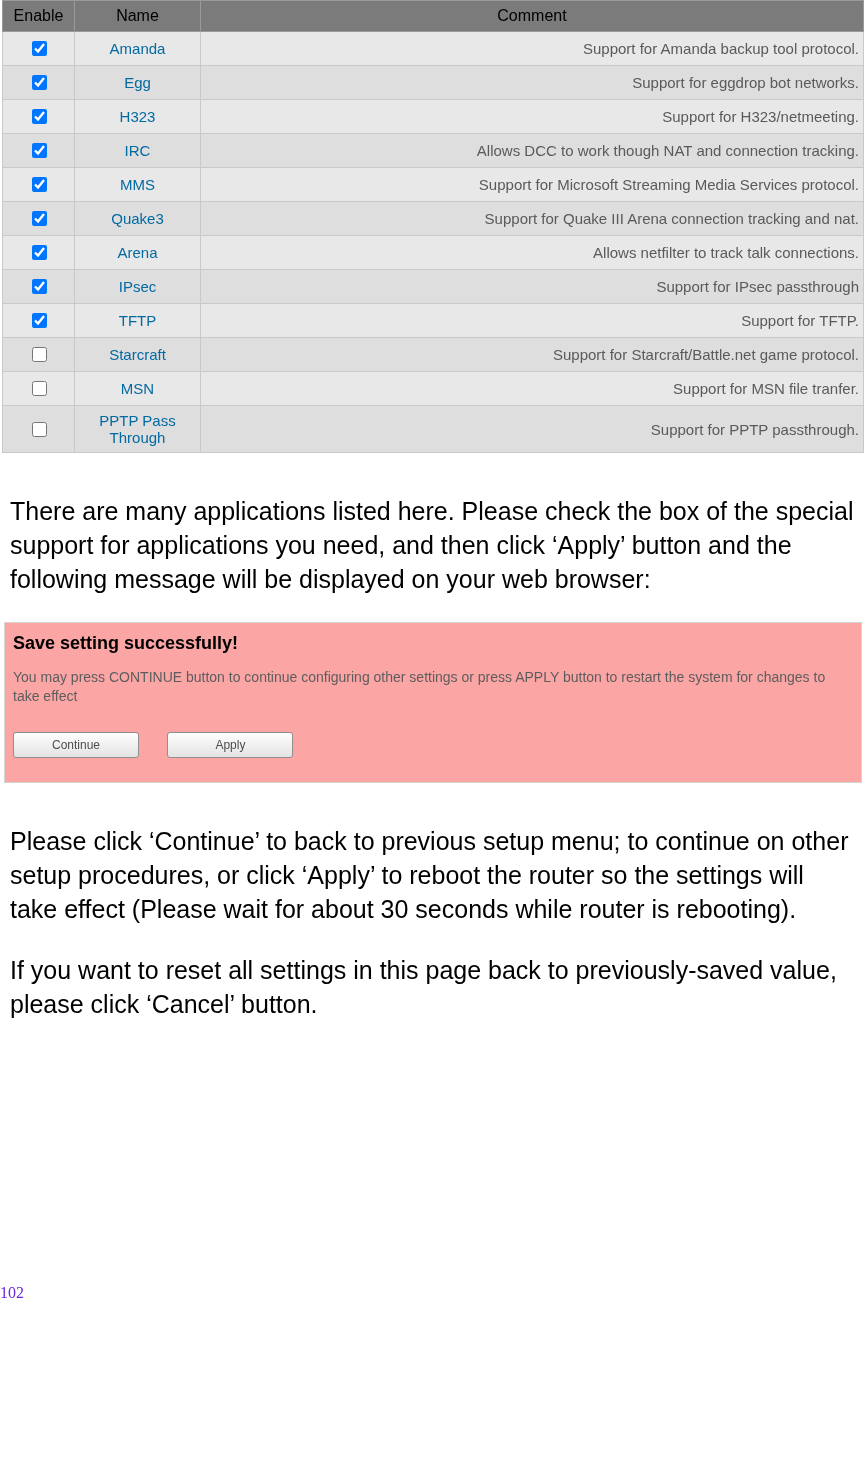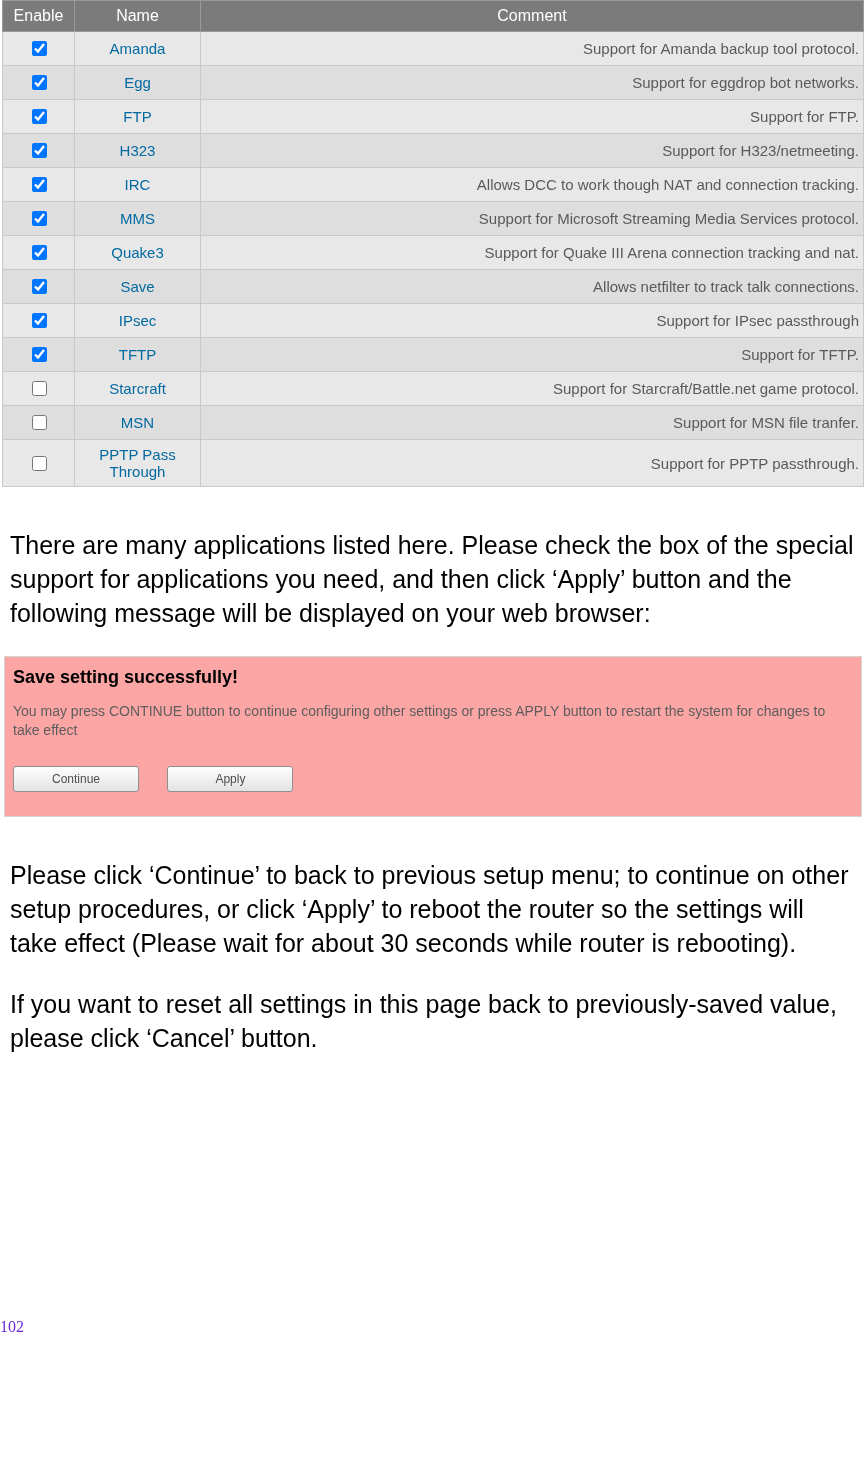--- a/index.html
+++ b/index.html
@@ -14,21 +14,21 @@
     width: 866px;
   }
   .alg-table {
     border-collapse: collapse;
     width: 862px;
     margin: 0 2px 0 2px;
     font-size: 15px;
   }
   .alg-table th {
     background: #7b7b7b;
-    color: #ffffff;
+    color: #000000;
     font-weight: normal;
     padding: 6px 4px;
     border: 1px solid #9a9a9a;
     text-align: center;
     font-size: 16px;
   }
   .alg-table th.enable { width: 72px; }
   .alg-table th.name   { width: 126px; }
   .alg-table td {
     border: 1px solid #c9c9c9;
@@ -117,46 +117,41 @@
           <td class="cell-name">Amanda</td>
           <td class="cell-comment">Support for Amanda backup tool protocol.</td>
         </tr>
         <tr>
           <td class="cell-enable"><input type="checkbox" checked="" style=""></td>
           <td class="cell-name">Egg</td>
           <td class="cell-comment">Support for eggdrop bot networks.</td>
         </tr>
         <tr>
           <td class="cell-enable"><input type="checkbox" checked="" style=""></td>
-          <td class="cell-name">FTP</td>
-          <td class="cell-comment">Support for FTP.</td>
-        </tr>
-        <tr>
-          <td class="cell-enable"><input type="checkbox" checked="" style=""></td>
           <td class="cell-name">H323</td>
           <td class="cell-comment">Support for H323/netmeeting.</td>
         </tr>
         <tr>
           <td class="cell-enable"><input type="checkbox" checked="" style=""></td>
           <td class="cell-name">IRC</td>
           <td class="cell-comment">Allows DCC to work though NAT and connection tracking.</td>
         </tr>
         <tr>
           <td class="cell-enable"><input type="checkbox" checked="" style=""></td>
           <td class="cell-name">MMS</td>
           <td class="cell-comment">Support for Microsoft Streaming Media Services protocol.</td>
         </tr>
         <tr>
           <td class="cell-enable"><input type="checkbox" checked="" style=""></td>
           <td class="cell-name">Quake3</td>
           <td class="cell-comment">Support for Quake III Arena connection tracking and nat.</td>
         </tr>
         <tr>
           <td class="cell-enable"><input type="checkbox" checked="" style=""></td>
-          <td class="cell-name">Save</td>
+          <td class="cell-name">Arena</td>
           <td class="cell-comment">Allows netfilter to track talk connections.</td>
         </tr>
         <tr>
           <td class="cell-enable"><input type="checkbox" checked="" style=""></td>
           <td class="cell-name">IPsec</td>
           <td class="cell-comment">Support for IPsec passthrough</td>
         </tr>
         <tr>
           <td class="cell-enable"><input type="checkbox" checked="" style=""></td>
           <td class="cell-name">TFTP</td>

